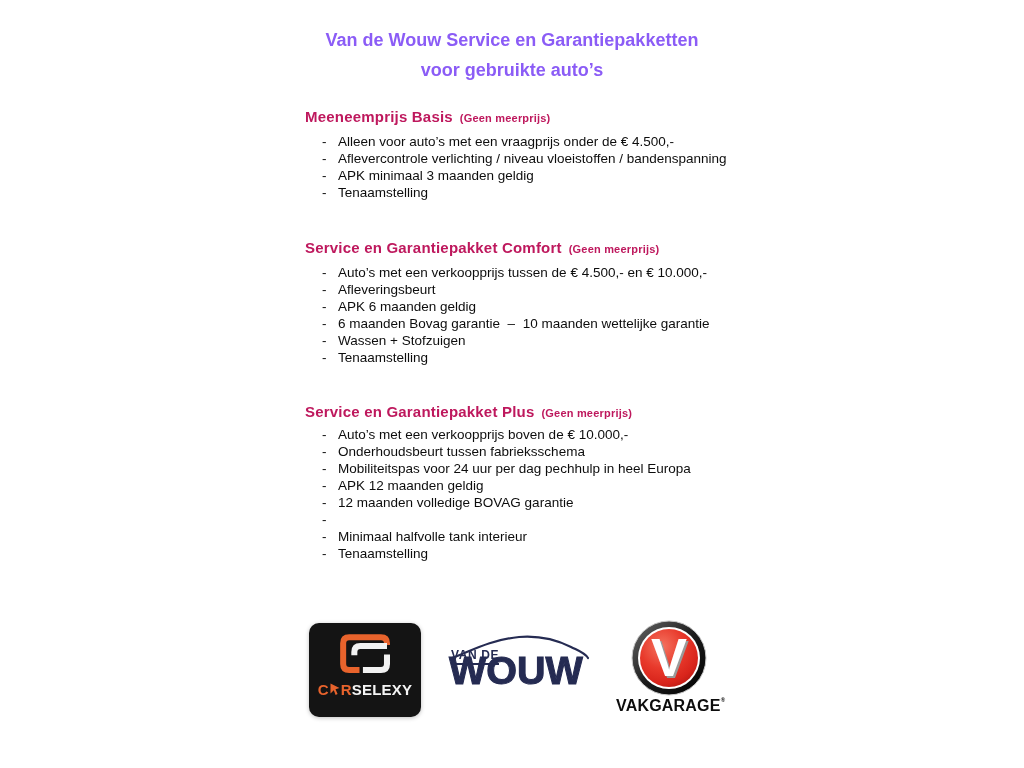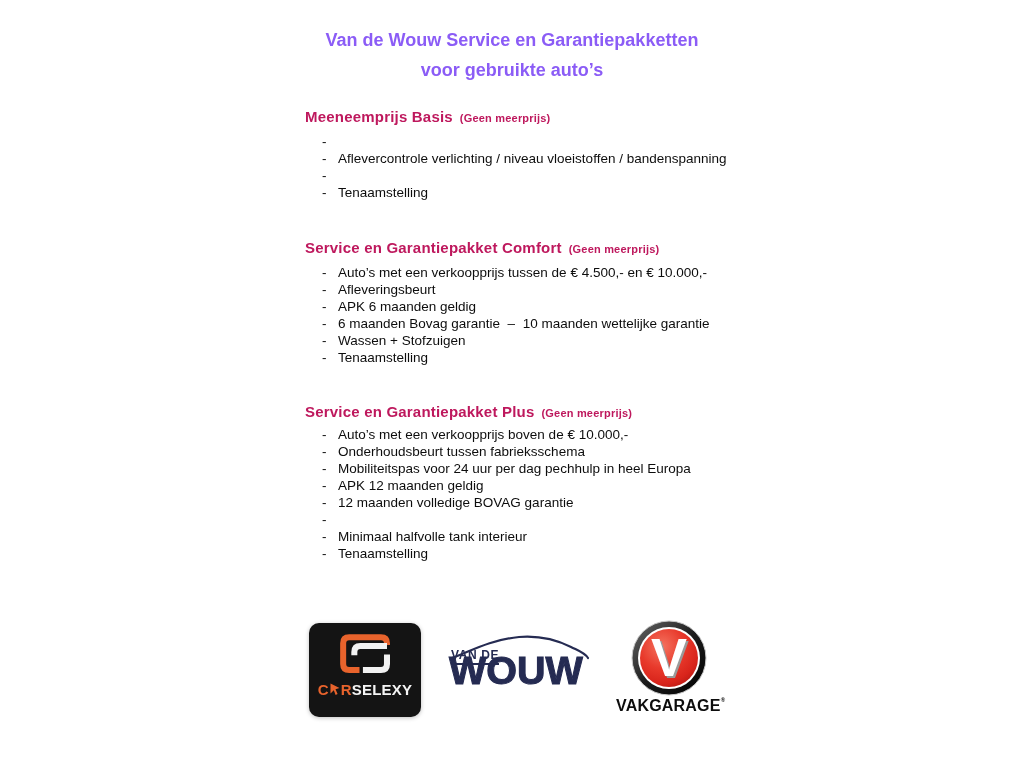--- a/index.html
+++ b/index.html
@@ -97,27 +97,29 @@
     <div>Van de Wouw Service en Garantiepakketten</div>
     <div>voor gebruikte auto’s</div>
   </div>
 
   <div class="section-heading" style="top:108px">
     <span>Meeneemprijs Basis</span><span class="note">(Geen meerprijs)</span>
   </div>
   <ul class="items" style="top:133px">
     <li>
         <span class="dash">-</span>
+        <span class="li-text">Alleen voor auto’s met een vraagprijs onder de € 4.500,-</span>
       </li>
     <li>
         <span class="dash">-</span>
         <span class="li-text">Aflevercontrole verlichting / niveau vloeistoffen / bandenspanning</span>
       </li>
     <li>
         <span class="dash">-</span>
+        <span class="li-text">APK minimaal 3 maanden geldig</span>
       </li>
     <li>
         <span class="dash">-</span>
         <span class="li-text">Tenaamstelling</span>
       </li>
   </ul>
 
   <div class="section-heading" style="top:239px">
     <span>Service en Garantiepakket Comfort</span><span class="note">(Geen meerprijs)</span>
   </div>

